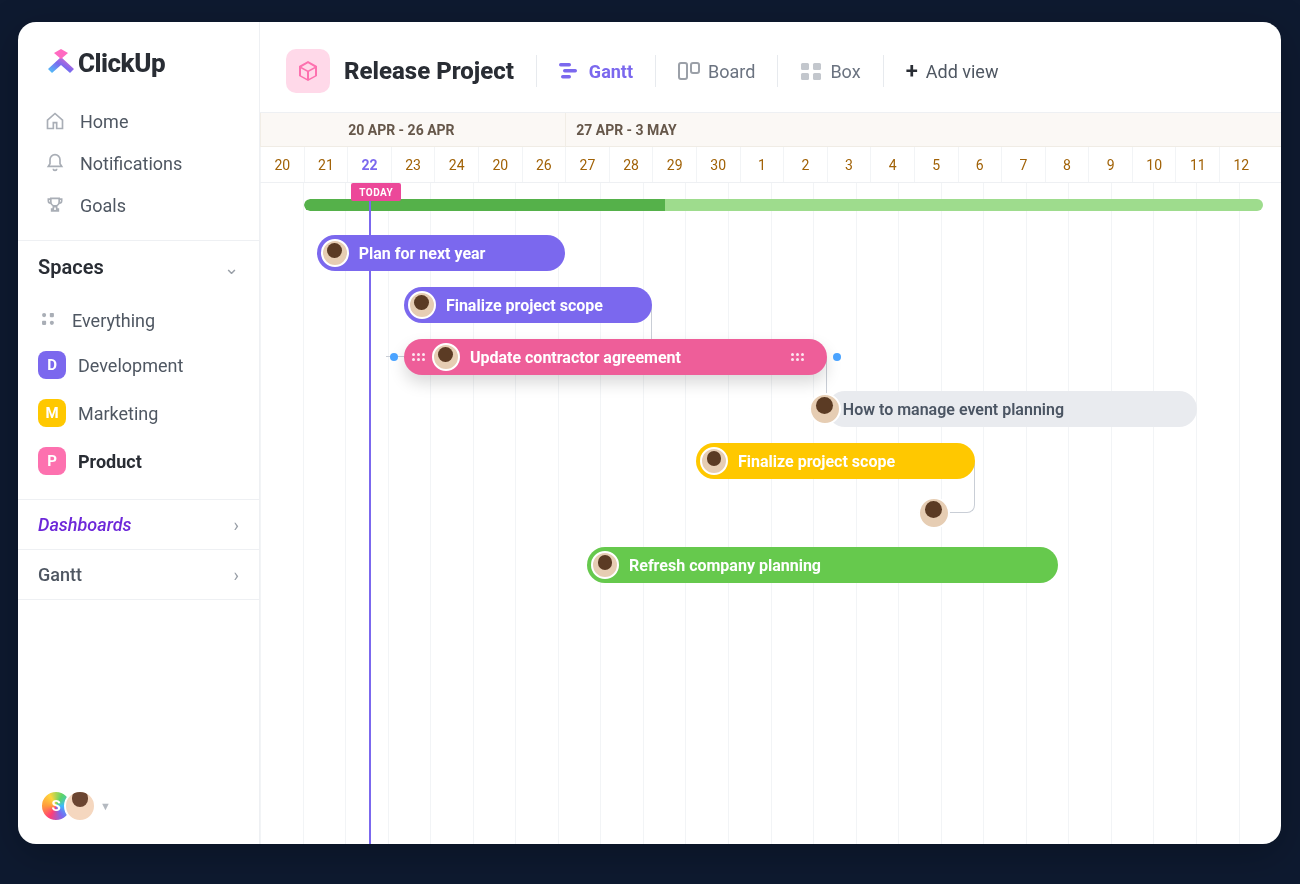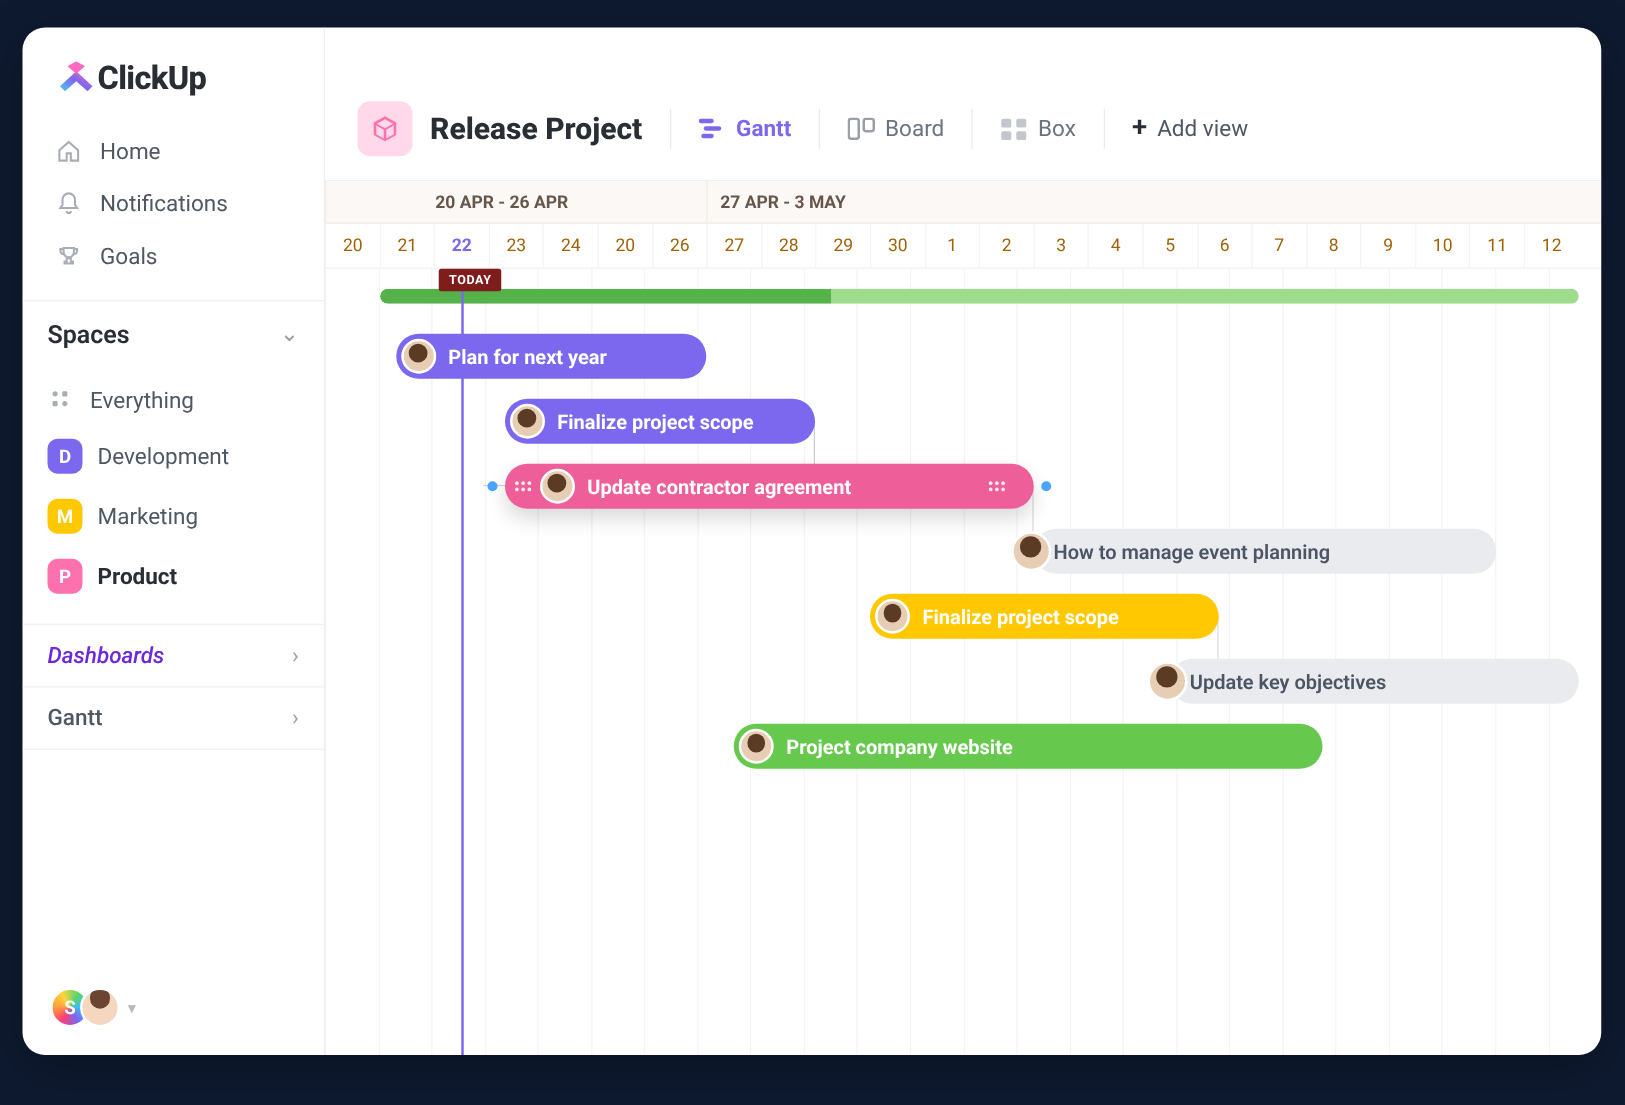--- a/index.html
+++ b/index.html
@@ -32,41 +32,41 @@
   .avatar-stack { display:flex; align-items:center;}
   .avatar { width:32px; height:32px; border-radius:50%; border:2px solid #fff; display:flex; align-items:center; justify-content:center; font-weight:700; color:#fff; font-size:15px;}
   .avatar.grad { background: conic-gradient(from 210deg, #ff3d77, #ff9a3d, #ffd43d, #5ad46a, #3dbaff, #7b68ee, #ff3d77); }
   .avatar.photo { background:#f5d7bf; margin-left:-8px;}
   .avatar.photo::after{ content:""; width:60%; height:60%; border-radius:50%; background:#6b4531; display:block; position:relative; top:-2px;}
   .avatar.photo { overflow:hidden; display:flex; align-items:flex-start; justify-content:center;}
   .mini-chev { font-size:11px; color:#b4b9c0; margin-left:2px;}
 
   
   .main { flex:1; display:flex; flex-direction:column; overflow:hidden; position:relative;}
-  .topbar { display:flex; align-items:center; gap:0px; padding:20px 26px 12px 26px; height:90px;margin-top:32px;}
+  .topbar { display:flex; align-items:center; gap:0px; padding:20px 26px 12px 26px; height:90px;}
   .project-chip { display:flex; align-items:center; gap:14px;}
   .cube { width:44px; height:44px; background:#ffd9e9; border-radius:10px; display:flex; align-items:center; justify-content:center;}
   .cube svg { width:24px; height:24px; }
   .project-title { font-size:24px; font-weight:800; color:#292d34;}
   .divider { width:1px; height:32px; background:#e7eaee; margin:0 22px;}
   .view-tab { display:flex; align-items:center; gap:8px; cursor:pointer; font-size:18px;}
   .view-tab.active { color:#7b68ee; font-weight:700;}
   .view-tab .tico { width:22px; height:18px; }
   .view-tab.inactive { color:#6b7380;}
   .add-view { color:#4f5762; display:flex; align-items:center; gap:8px; font-size:18px; cursor:pointer;}
   .plus { font-size:22px; font-weight:600; color:#292d34; line-height:1;}
 
   
   .timeline-head { border-top:1px solid #eef0f3; position:relative; }
   .weekrow { position:relative; height:34px; background:#fbf8f5; border-bottom:1px solid #f0ece5; display:flex;}
   .weekrow .wk { flex:0 0 auto; font-size:14px; font-weight:700; color:#66574a; display:flex; align-items:center; padding-left:0px; border-left:1px solid #f1ede6;}
   .dayrow { height:36px; display:flex; background:#fff; border-bottom:1px solid #eef0f3;}
   .dayrow .d { flex:0 0 auto; width:43.6px; text-align:center; font-size:14px; color:#a16207; display:flex; align-items:center; justify-content:center; border-left:1px solid #f2f4f6;}
   .dayrow .d.today { color:#7b68ee; font-weight:700;}
-  .today-pill { position:absolute; top:70px; height:18px; background:#7f1d1d; color:#fff; font-size:10px; font-weight:700; letter-spacing:.5px; border-radius:2px; padding:0 8px; display:flex; align-items:center; z-index:5;}
+  .today-pill { position:absolute; top:70px; height:18px; background:#ec4899; color:#fff; font-size:10px; font-weight:700; letter-spacing:.5px; border-radius:2px; padding:0 8px; display:flex; align-items:center; z-index:5;}
   .today-line { position:absolute; top:82px; bottom:0; width:2px; background:#7b68ee; z-index:4;}
 
   
   .gantt { position:relative; flex:1; overflow:hidden;}
   .gantt-bg { position:absolute; inset:0; display:flex;}
   .gantt-bg .col { width:43.6px; border-left:1px solid #f2f4f6;}
 
   .progress-bar { position:absolute; top:16px; height:12px; border-radius:6px; overflow:hidden; z-index:3;}
   .progress-bar .done { position:absolute; left:0; top:0; bottom:0; background:#55b14a; border-radius:6px 0 0 6px;}
   .progress-bar .rest { position:absolute; top:0; bottom:0; right:0; background:#9edc8d;}
@@ -340,27 +340,24 @@
           </div>
         </div>
         <div class="task t-grey outside-av" style="left: 566.8px; width: 370.6px; top: 208px;">
           <span>How to manage event planning</span>
         </div>
         <div class="task-av-out" style="left: 548.8px; top: 210px;"></div>
         <div class="task t-yellow" style="left: 436px; width: 279.04px; top: 260px;">
           <div class="av"></div>
           <span>Finalize project scope</span>
         </div>
-        <div class="task t-grey outside-av" style="left: 675.8px; width: 327px; top: 312px;">
-          <span>Update key objectives</span>
-        </div>
         <div class="task-av-out" style="left: 657.8px; top: 314px;"></div>
         <div class="task t-green" style="left: 327px; width: 470.88px; top: 364px;">
           <div class="av"></div>
-          <span>Project company website</span>
+          <span>Refresh company planning</span>
         </div>
         <div class="dep-dot" style="left: 129.88px; top: 170px;"></div>
         <div class="dep-dot" style="left: 572.8px; top: 170px;"></div>
         <div class="dep-line" style="left: 125.88px; top: 122px; width: 266.52px; height: 52px; border-radius: 0px 0px 8px;"></div>
         <div class="dep-line" style="left: 548.8px; top: 174px; width: 18px; height: 52px; border-radius: 0px 0px 8px;"></div>
         <div class="dep-line" style="left: 657.8px; top: 278px; width: 57.24px; height: 52px; border-radius: 0px 0px 8px;"></div>
       </div>
   </main>
 </div>
 

